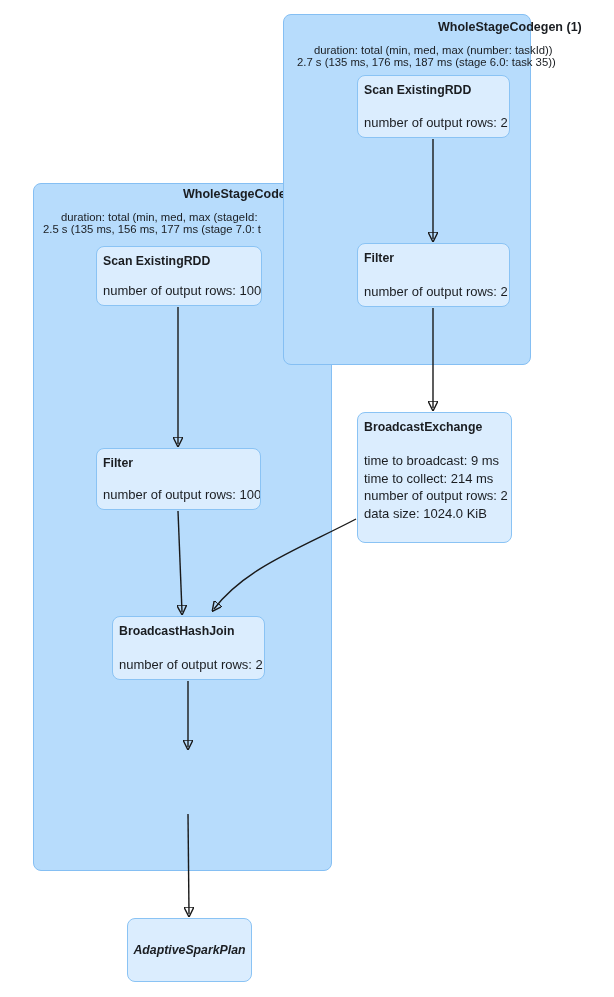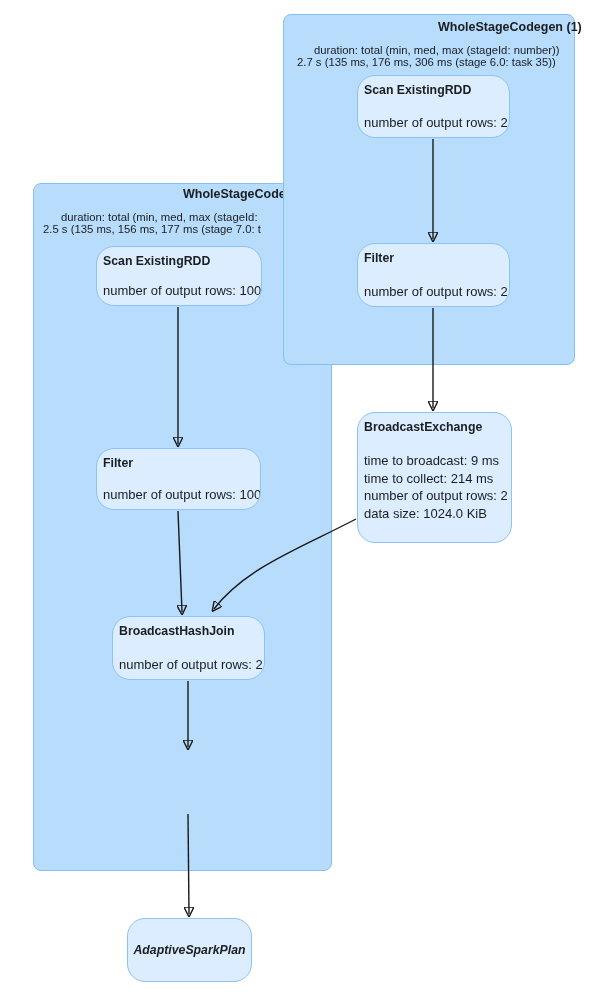--- a/index.html
+++ b/index.html
@@ -15,21 +15,21 @@
 
   
   .cluster {
     position: absolute;
     background: #b7dcfc;
     border: 1px solid #85bff3;
     border-radius: 8px;
     box-sizing: border-box;
   }
   #cluster-wsc2 { left: 33px;  top: 183px; width: 299px; height: 688px; }
-  #cluster-wsc1 { left: 283px; top: 14px;  width: 292px; height: 351px; }
+  #cluster-wsc1 { left: 283px; top: 14px;  width: 248px; height: 351px; }
 
   .cluster-title {
     position: absolute;
     font-weight: bold;
     font-size: 12.5px;
     line-height: 13px;
     white-space: nowrap;
   }
   .cluster-dur {
     position: absolute;
@@ -56,21 +56,21 @@
     fill: none;
     stroke: #191919;
     stroke-width: 1.4px;
   }
 
   
   .node {
     position: absolute;
     background: #dbedfe;
     border: 1px solid #8ac3f4;
-    border-radius: 18px;
+    border-radius: 8px;
     box-sizing: border-box;
     padding: 7px 6px;
     display: flex;
     flex-direction: column;
     justify-content: space-between;
     white-space: nowrap;
     overflow: hidden;
   }
   .node .node-title  { font-weight: bold; font-size: 12.3px; line-height: 14px; }
   .node .node-metric { font-size: 13px; line-height: 14px; }
@@ -97,22 +97,22 @@
 <div class="canvas">
 
   <div class="cluster" id="cluster-wsc2">
     <div class="cluster-title">WholeStageCode</div>
     <div class="cluster-dur dur1">duration: total (min, med, max (stageId:</div>
     <div class="cluster-dur dur2">2.5 s (135 ms, 156 ms, 177 ms (stage 7.0: t</div>
   </div>
 
   <div class="cluster" id="cluster-wsc1">
     <div class="cluster-title">WholeStageCodegen (1)</div>
-    <div class="cluster-dur dur1">duration: total (min, med, max (stageId: number))</div>
-    <div class="cluster-dur dur2">2.7 s (135 ms, 176 ms, 306 ms (stage 6.0: task 35))</div>
+    <div class="cluster-dur dur1">duration: total (min, med, max (number: taskId))</div>
+    <div class="cluster-dur dur2">2.7 s (135 ms, 176 ms, 187 ms (stage 6.0: task 35))</div>
   </div>
 
   <svg class="edges" viewBox="0 0 614 997" xmlns="http://www.w3.org/2000/svg">
     <defs>
       <marker id="arrow" viewBox="0 0 10 10" refX="7" refY="5" markerWidth="7.2" markerHeight="7.2" orient="auto">
         <path d="M0,0 L10,5 L0,10 Z" fill="#191919" stroke="none"></path>
       </marker>
     </defs>
     <path d="M433,139 L433,239" marker-end="url(#arrow)"></path>
     <path d="M433,308 L433,408" marker-end="url(#arrow)"></path>

